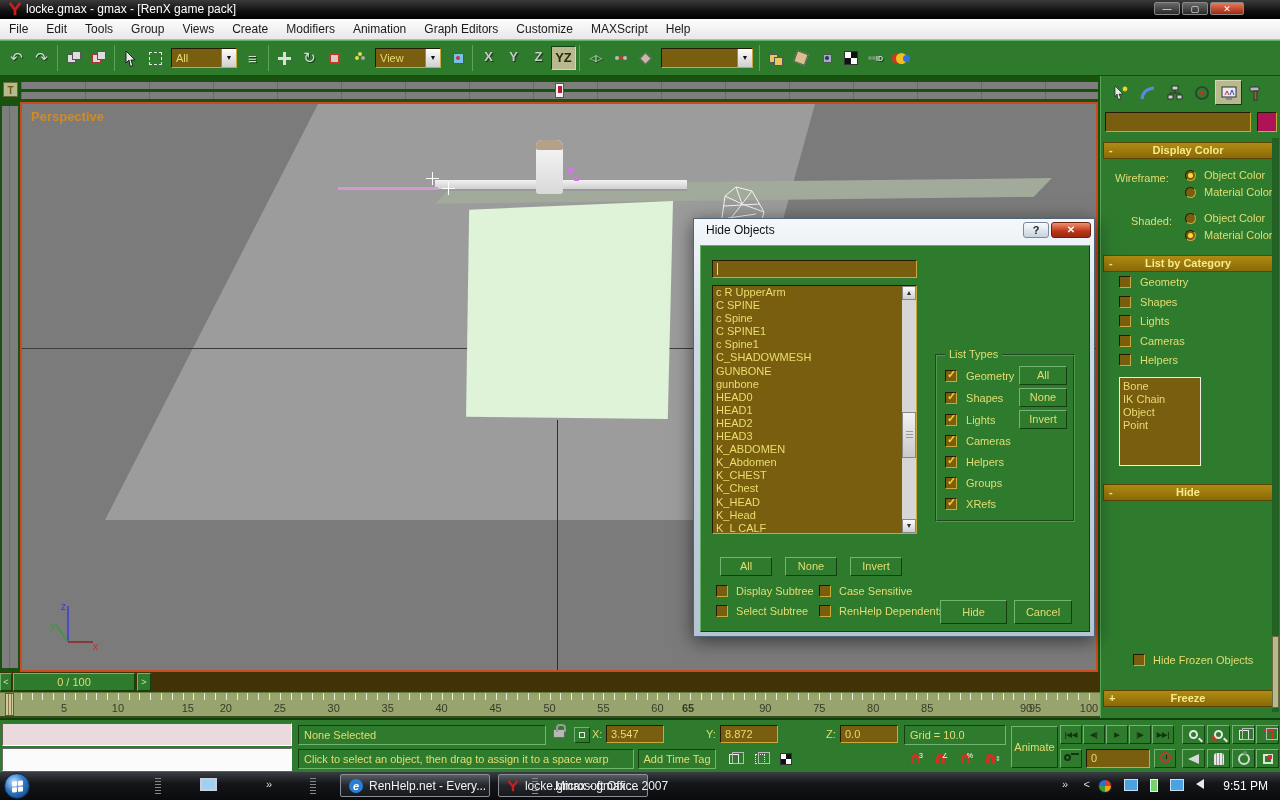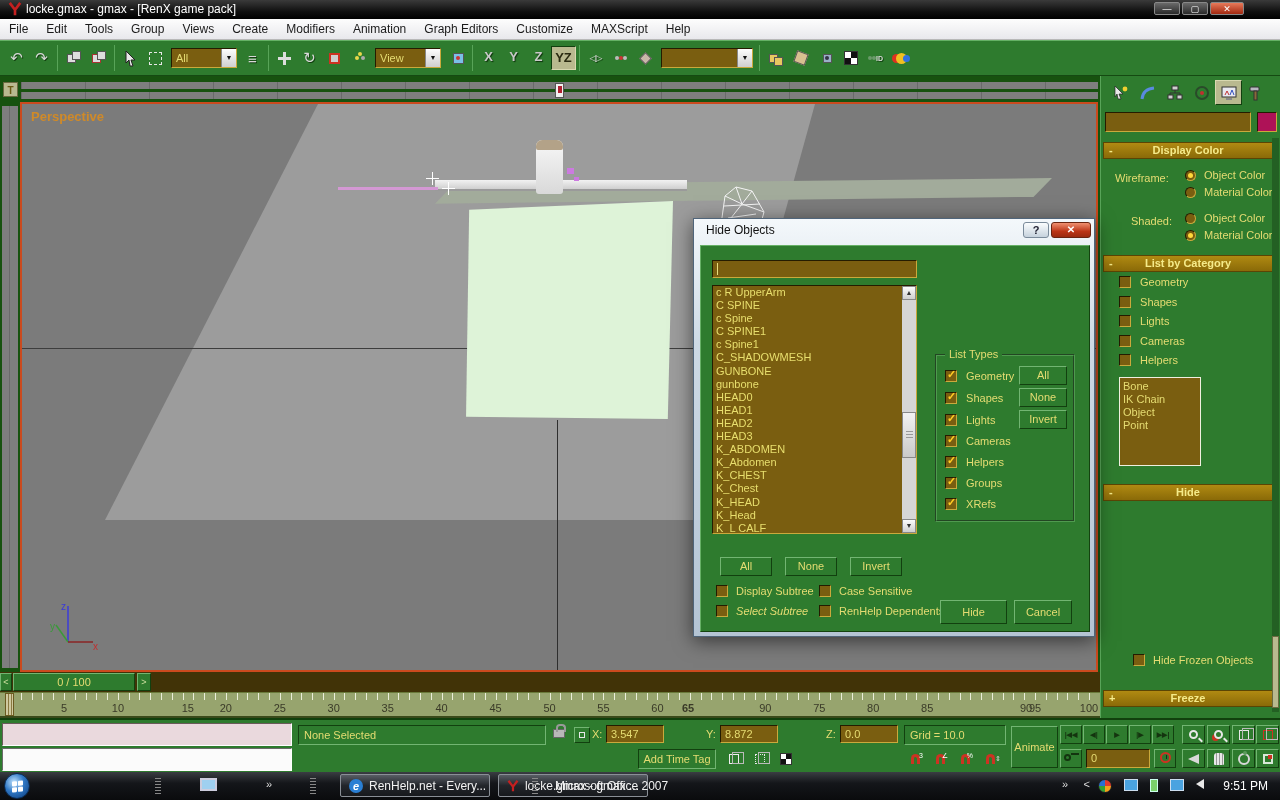--- a/index.html
+++ b/index.html
@@ -169,21 +169,21 @@
   #types-btns .typebtn:nth-child(2){top:32px;}
   #types-btns .typebtn:nth-child(3){top:54px;}
   #selsets-combo{position:absolute;left:8px;top:16px;width:124px;height:19px;}
   .selbtn{position:absolute;top:311px;width:52px;height:19px;line-height:17px;}
   #dlg-selbtns .selbtn:nth-child(1){left:19px;}
   #dlg-selbtns .selbtn:nth-child(2){left:84px;}
   #dlg-selbtns .selbtn:nth-child(3){left:149px;}
   .dopt{position:absolute;color:#e5dc72;font-size:11px;white-space:nowrap;}
   #dlg-opts .dopt:nth-child(1){left:15px;top:339px;}
   #dlg-opts .dopt:nth-child(2){left:118px;top:339px;}
-  #dlg-opts .dopt:nth-child(3){left:15px;top:359px;font-style:italic;}
+  #dlg-opts .dopt:nth-child(3){left:15px;top:359px;}
   #dlg-opts .dopt:nth-child(4){left:118px;top:359px;}
   .dopt .olabel{margin-left:5px;}
   #btn-hide{position:absolute;left:239px;top:354px;width:67px;height:24px;line-height:22px;}
   #btn-cancel{position:absolute;left:313px;top:354px;width:58px;height:24px;line-height:22px;}
 
   
   #statusbar{left:0;top:718px;width:1280px;height:54px;background:#2e7b2e;border-top:2px solid #11400d;}
   .sunkg{background:#2e7b2e;border:1px solid;border-color:#12400f #72b572 #72b572 #12400f;
     color:#e5dc72;font-size:11px;line-height:18px;padding-left:5px;white-space:nowrap;overflow:hidden;}
   #listener-pink{position:absolute;left:2px;top:3px;width:290px;height:23px;background:#ead9dd;
@@ -791,20 +791,21 @@
     <div class="sunkg" id="sel-status">None Selected</div>
     <div id="locki"></div>
     <div class="btn3d" id="anchorbtn"><i></i></div>
     <span class="clabel" style="left:592px">X:</span>
     <div class="bfield cfield" style="left:606px">3.547</div>
     <span class="clabel" style="left:706px">Y:</span>
     <div class="bfield cfield" style="left:720px">8.872</div>
     <span class="clabel" style="left:826px">Z:</span>
     <div class="bfield cfield" style="left:840px">0.0</div>
     <div class="sunkg" id="gridbox">Grid = 10.0</div>
+    <div class="sunkg" id="prompt">Click to select an object, then drag to assign it to a space warp</div>
     <div class="sunkg" id="timetag">Add Time Tag</div>
     <div class="sicon" style="left:722px;top:29px">
         <span class="i-cube" style="border-color:#eee"></span>
       </div>
     <div class="sicon" style="left:748px;top:29px">
         <span class="i-cube" style="border-style:dotted"></span>
       </div>
     <div class="sicon" style="left:774px;top:29px">
         <span class="i-checker" style="width:12px;height:12px"></span>
       </div>

